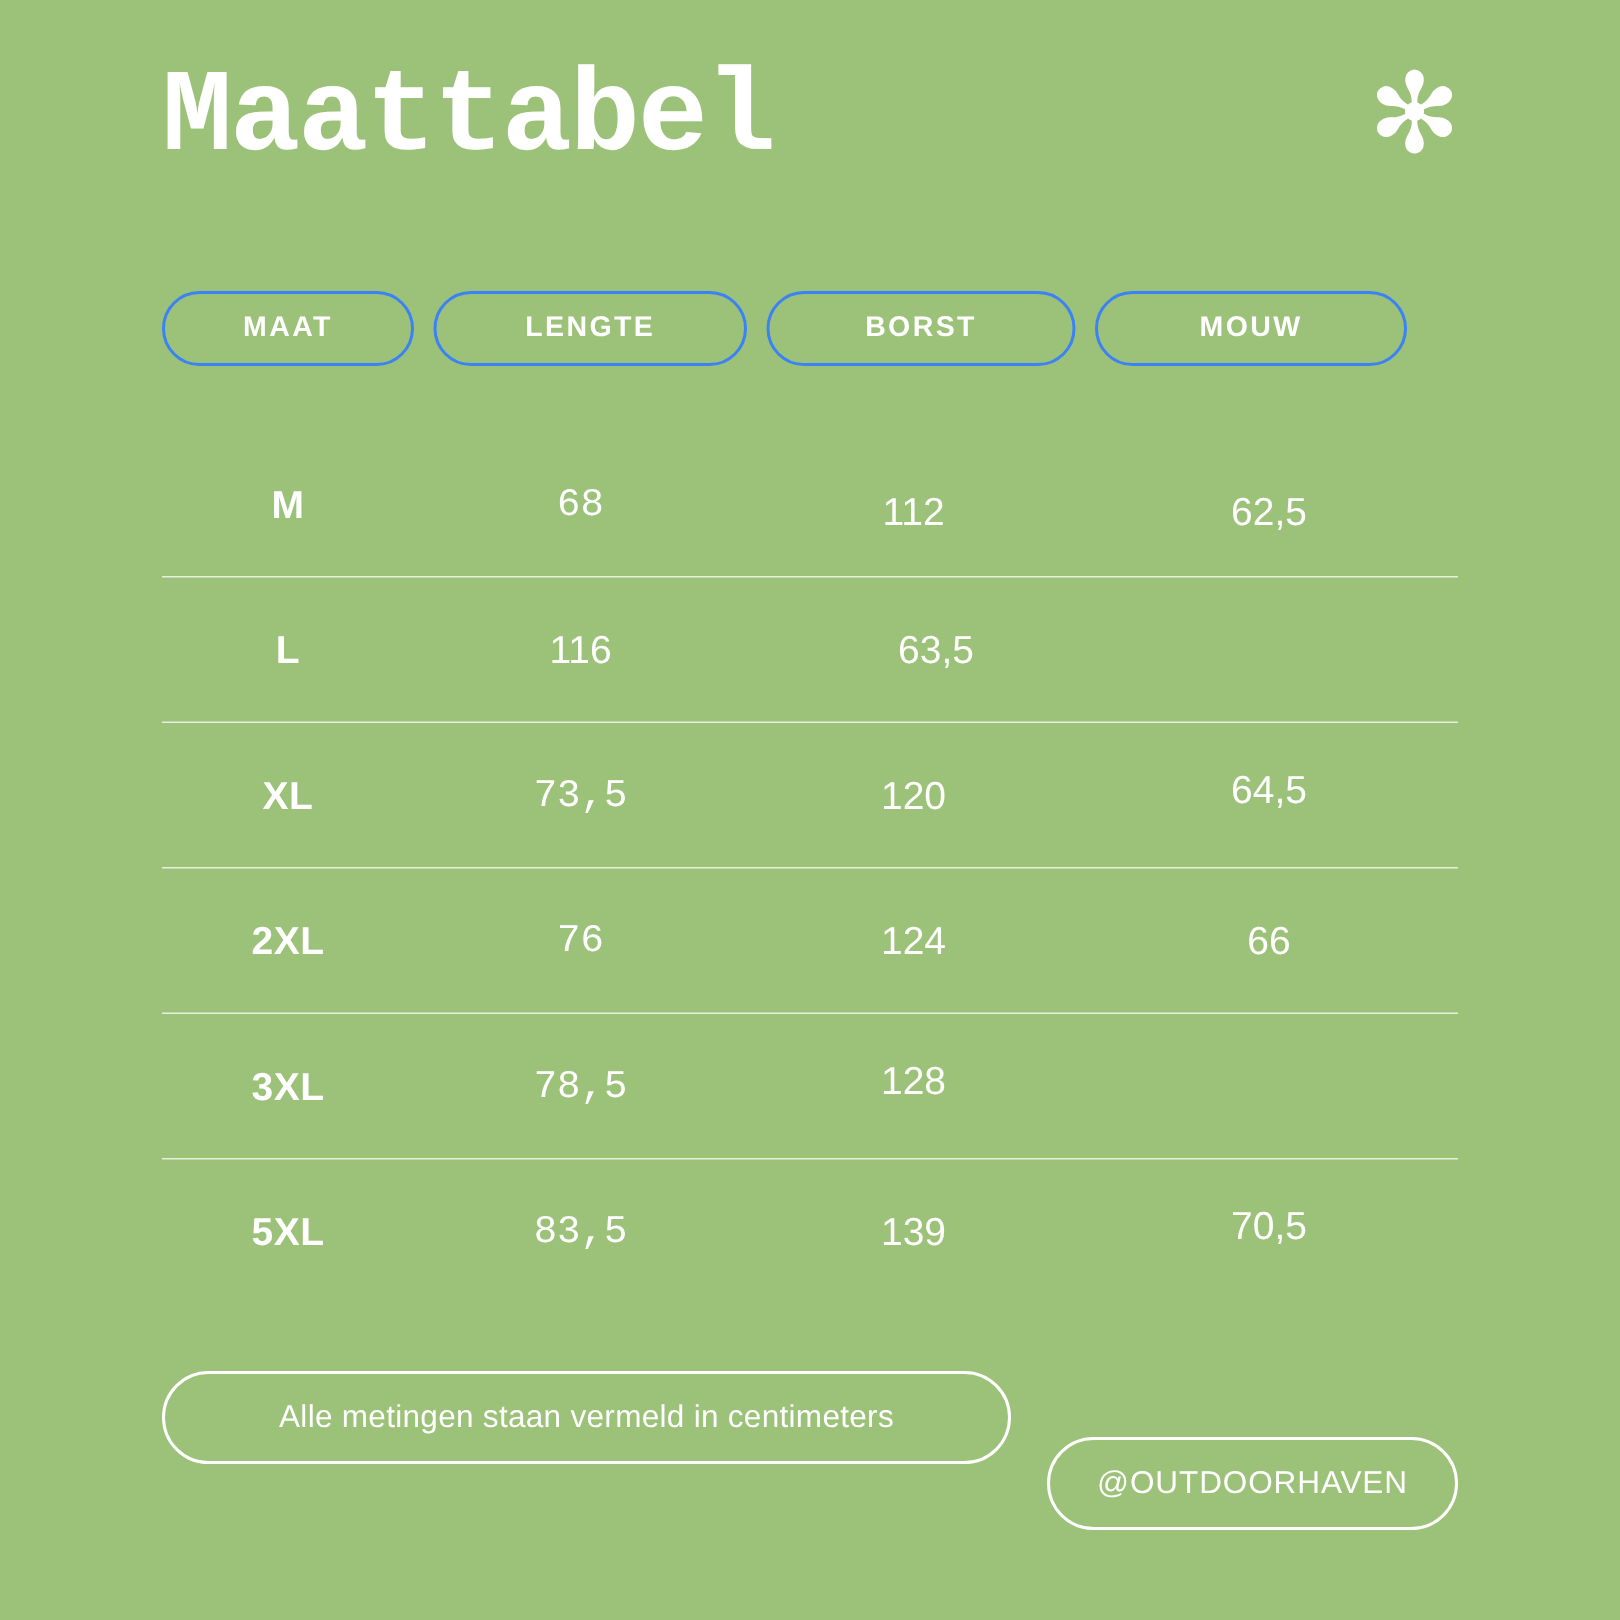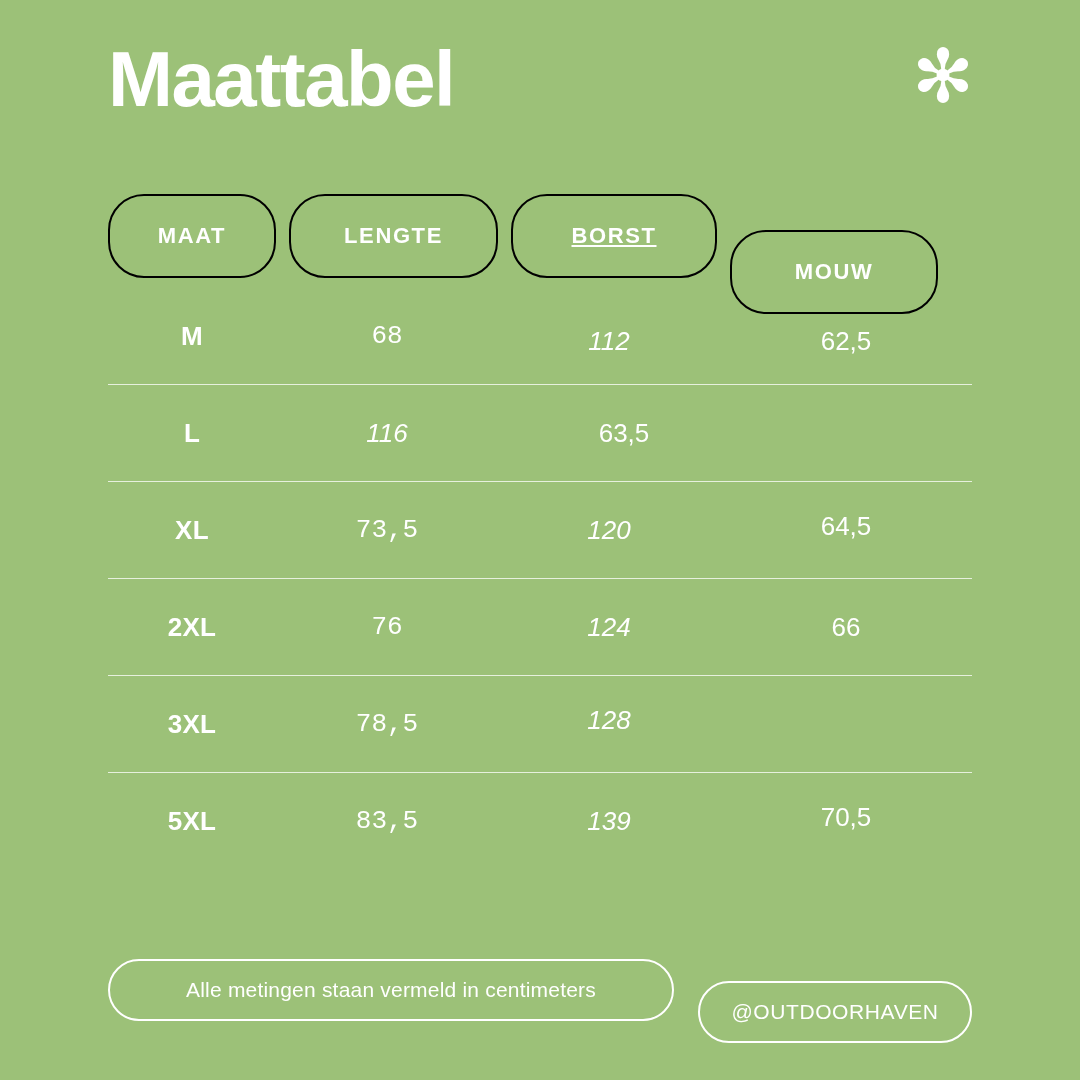--- a/index.html
+++ b/index.html
@@ -31,21 +31,21 @@
     display: flex;
     align-items: center;
     justify-content: space-between;
   }
   .title {
     font-size: 78px;
     font-weight: bold;
     letter-spacing: -1.5px;
     line-height: 1;
     color: #ffffff;
-    font-family: Liberation Sans, sans-serif;
+    font-family: Liberation Mono, monospace;
   }
   .asterisk {
     font-size: 74px;
     line-height: 1;
     color: #ffffff;
     font-family: "DejaVu Sans", sans-serif;
     margin-right: 6px;
     margin-top: -6px;
   }
 
@@ -53,35 +53,35 @@
   .pill-row {
     position: absolute;
     top: 194px;
     left: 108px;
     width: 864px;
     display: flex;
     gap: 13px;
   }
   .pill {
     flex: 0 0 auto;
-    height: 84px;
-    border: 2px solid #000000;
+    height: 50px;
+    border: 2px solid #3b82f6;
     border-radius: 36px;
     display: flex;
     align-items: center;
     justify-content: center;
-    font-size: 22px;
+    font-size: 19px;
     font-weight: bold;
     letter-spacing: 1.6px;
     box-sizing: border-box;
   }
   .pill.c0 { width: 168px; }
   .pill.c1 { width: 209px; }
-  .pill.c2 { width: 206px; text-decoration: underline; }
-  .pill.c3 { width: 208px; margin-top: 36px; }
+  .pill.c2 { width: 206px; }
+  .pill.c3 { width: 208px; }
 
   
   .table {
     position: absolute;
     top: 288px;
     left: 108px;
     width: 864px;
   }
   .row {
     position: relative;
@@ -98,36 +98,36 @@
     justify-content: center;
     height: 100%;
   }
   .cell.size {
     width: 168px;
     font-size: 26px;
     font-weight: bold;
     letter-spacing: 0.3px;
   }
   .cell.len   { width: 222px; font-size: 26px; font-family: Liberation Mono, monospace; }
-  .cell.chest { width: 222px; font-size: 26px; font-style: italic; }
+  .cell.chest { width: 222px; font-size: 26px; }
   .cell.sleeve{ width: 252px; font-size: 26px; }
 
   
   .j-up   { transform: translateY(-4px); }
   .j-down { transform: translateY(5px); }
 
   
   .footer {
     position: absolute;
-    bottom: 37px;
+    bottom: 60px;
     left: 108px;
     width: 864px;
     display: flex;
     justify-content: space-between;
-    align-items: center;
+    align-items: flex-start;
   }
   .footer-pill {
     height: 62px;
     border: 2px solid #ffffff;
     border-radius: 34px;
     display: flex;
     align-items: center;
     justify-content: center;
     box-sizing: border-box;
   }

